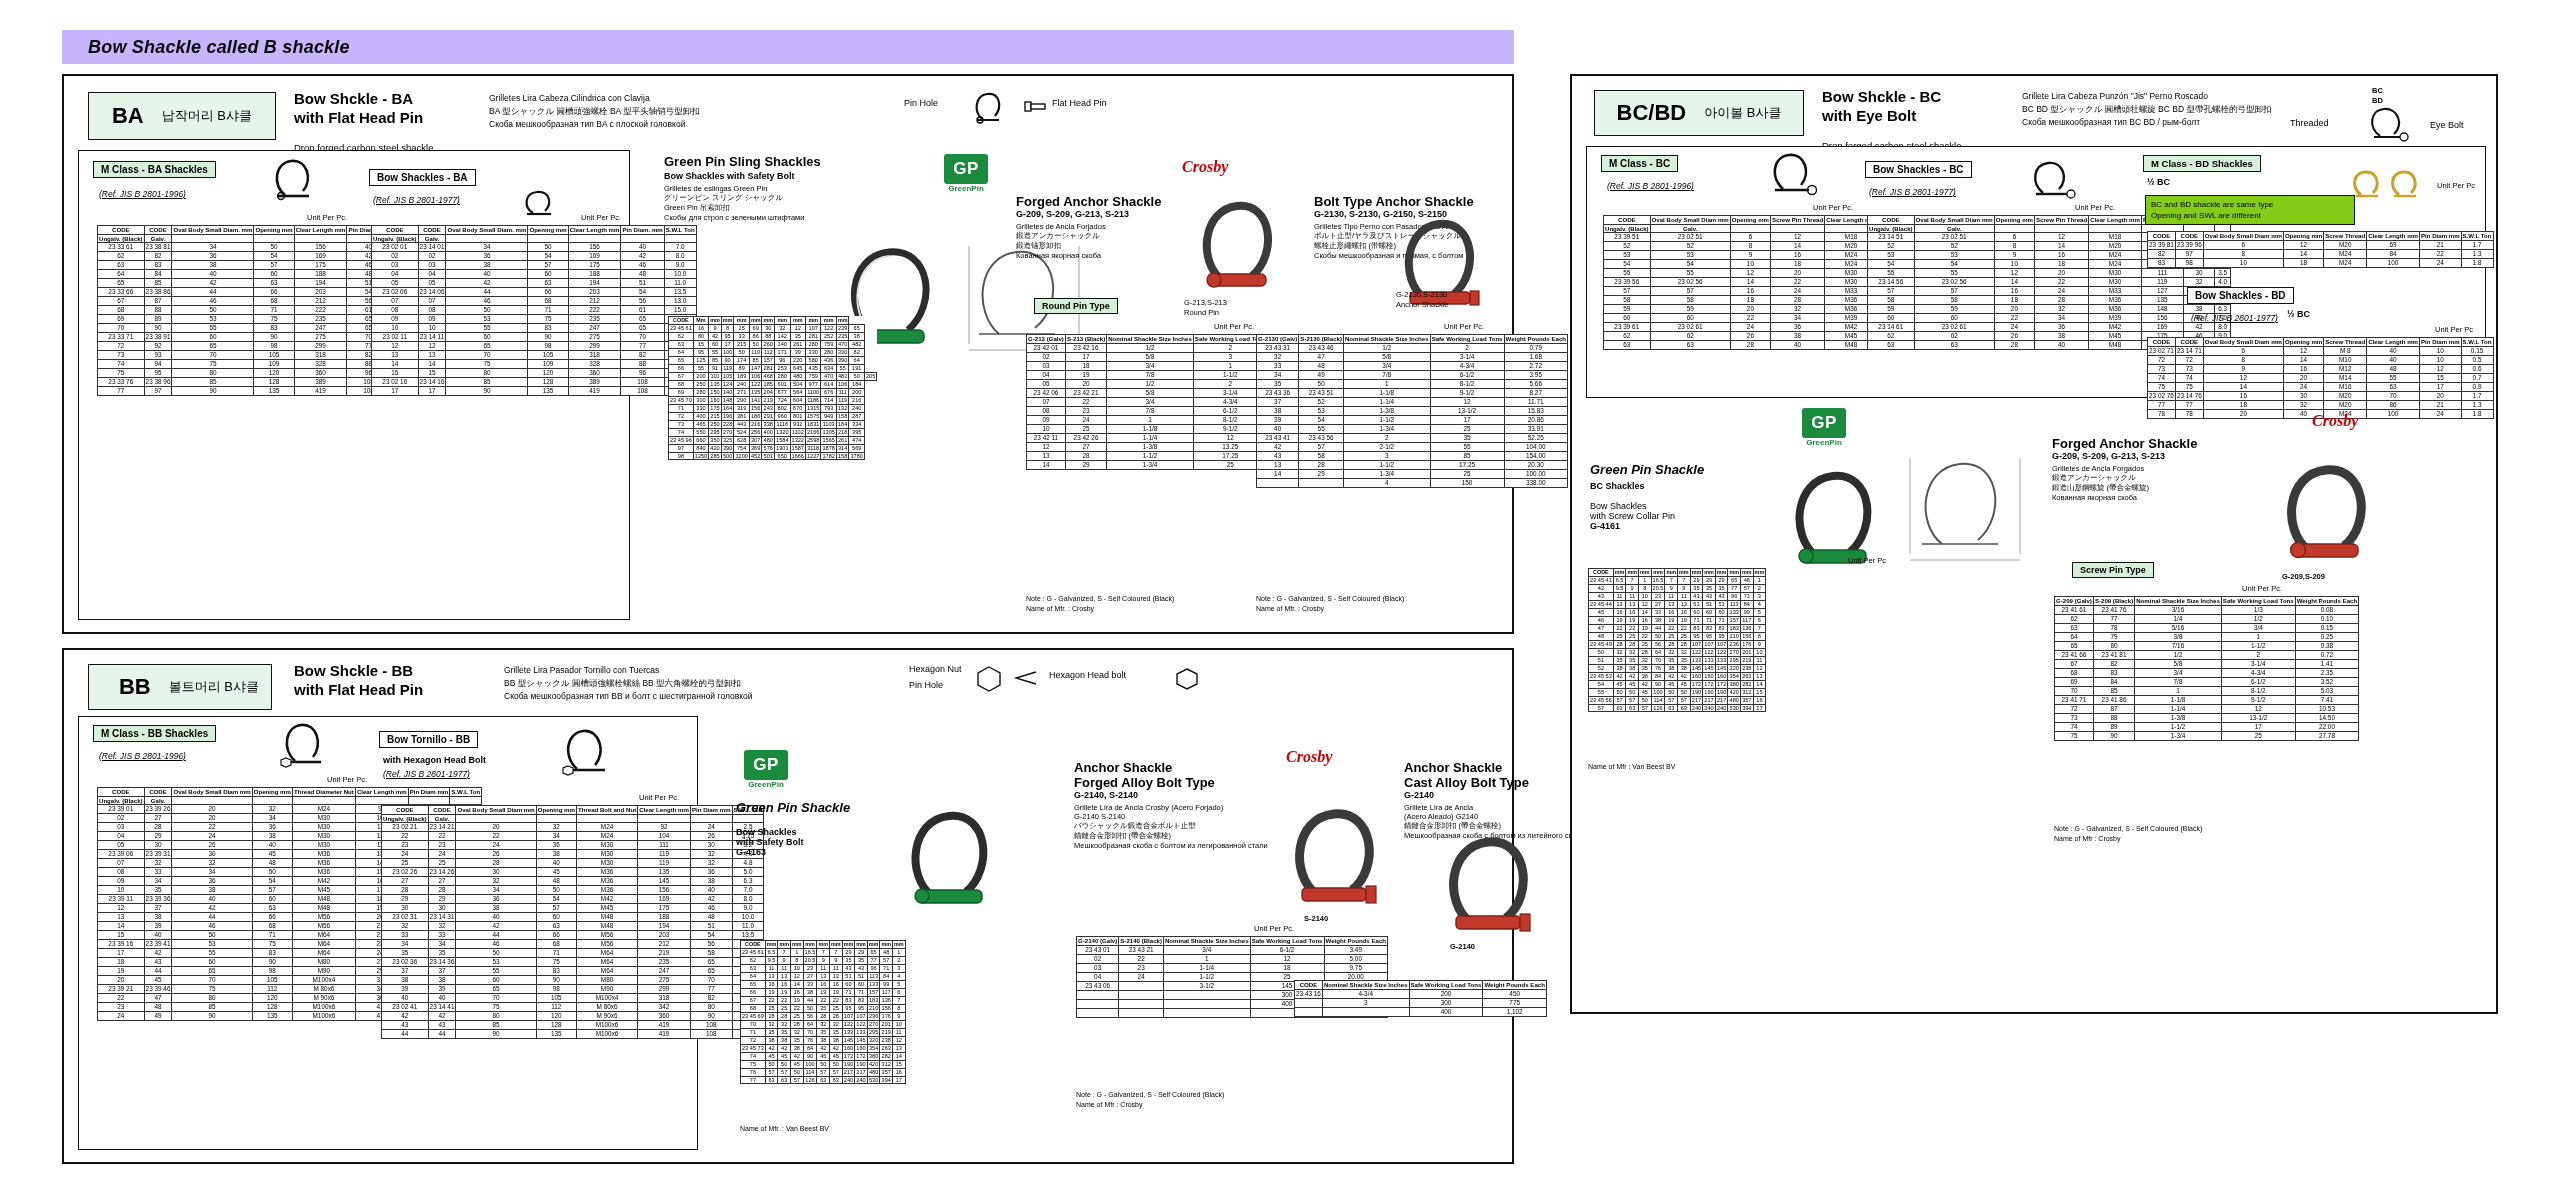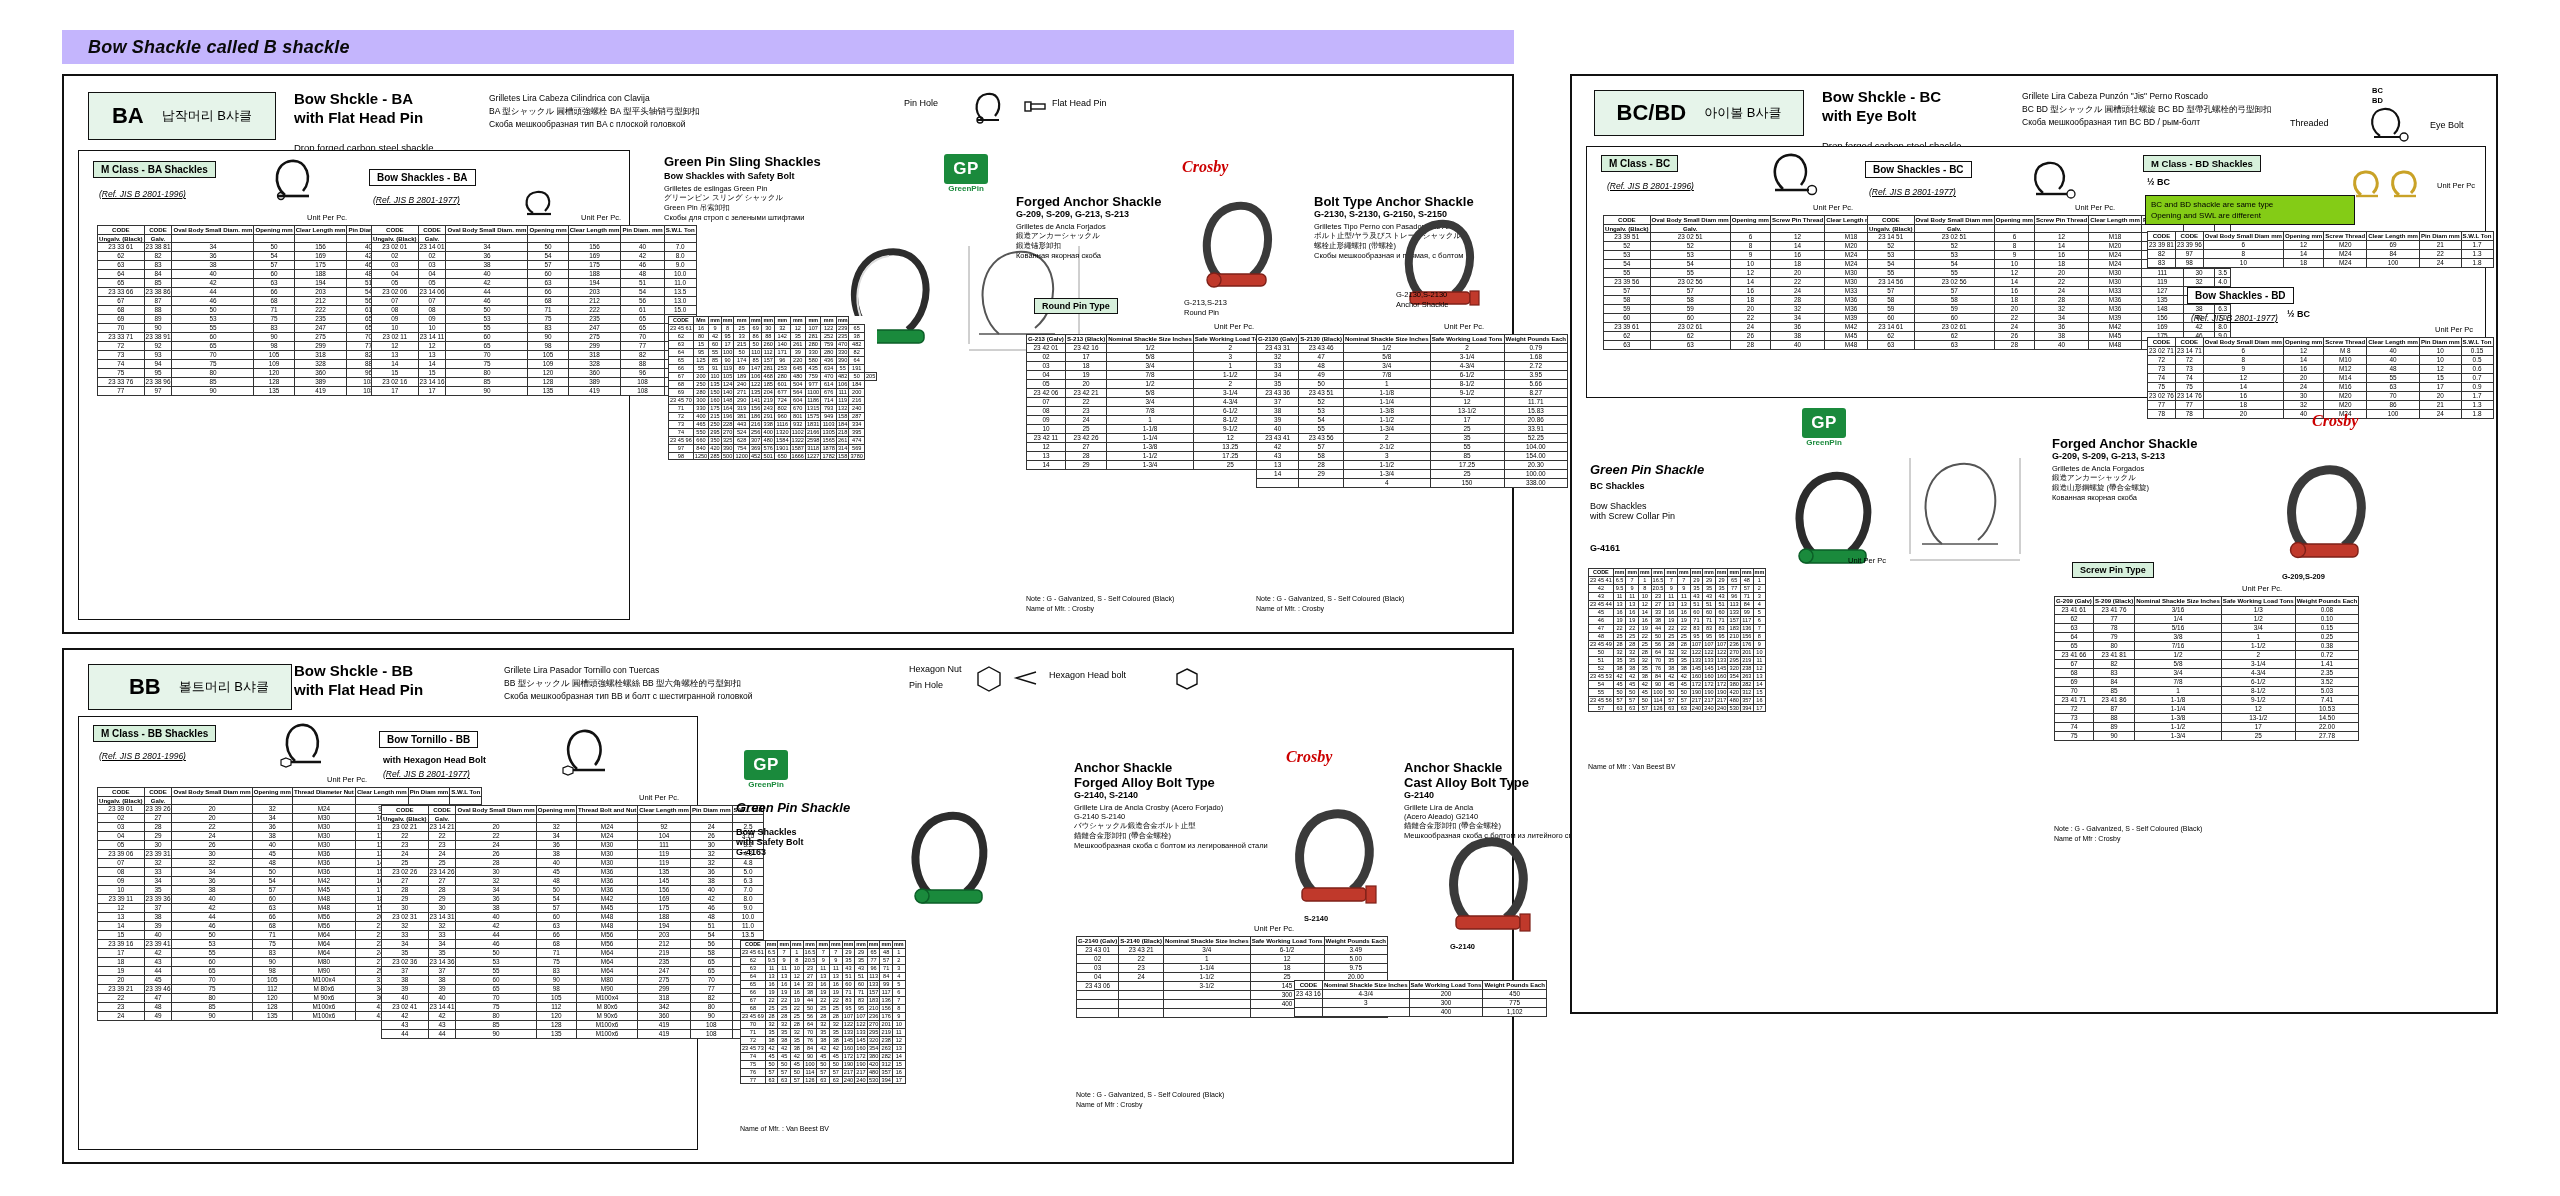--- a/index.html
+++ b/index.html
@@ -1105,21 +1105,21 @@
           </tr>
         </tbody>
       </table>
     <div class="note-s" style="position:absolute; left:1192px; top:518px;">Note : G - Galvanized, S - Self Coloured (Black)</div>
     <div class="note-s" style="position:absolute; left:1192px; top:528px;">Name of Mfr. :  Crosby</div>
 
     <div class="wm" style="left:700px; top:600px;">B2bzrk</div>
   </div>
 
   <div class="panel panel-bb">
-    <div class="code-box" style="left:24px; top:14px; width:204px; height:46px;padding-left:18px;">
+    <div class="code-box" style="left:24px; top:14px; width:184px; height:46px;padding-left:18px;">
       <span class="code">BB</span>
       <span class="kr">볼트머리 B샤클</span>
     </div>
     <div style="position:absolute; left:230px; top:12px; width:200px;">
       <div class="hdr-title" style="white-space:pre-line">Bow Shckle - BB
 with Flat Head Pin</div>
       <div class="hdr-sub" style="margin-top:14px">Drop forged carbon steel shackle</div>
     </div>
     <div style="position:absolute; left:440px; top:14px; width:300px;">
       <div class="hdr-line">Grillete Lira Pasador Tornillo con Tuercas</div>
@@ -2602,21 +2602,21 @@
 
     <div style="position:absolute; left:230px; top:332px; text-align:center;">
       <div class="gp-logo">GP</div>
       <div class="gp-word">GreenPin</div>
     </div>
     <div style="position:absolute; left:18px; top:386px; width:200px;">
       <div class="sec-title it">Green Pin Shackle</div>
       <div class="lbl-b" style="margin-top:4px">BC  Shackles</div>
       <div class="lbl" style="margin-top:10px; white-space:pre-line">Bow Shackles
 with Screw Collar Pin</div>
-      <div class="lbl-b" style="margin-top:22px">G-4161</div>
+      <div class="lbl-b" style="margin-top:0">G-4161</div>
     </div>
     <svg style="position:absolute; left:206px; top:380px;" width="120" height="120" viewBox="0 0 120 120">
       <path d="M38 100 C12 80 16 24 55 20 C94 16 100 72 72 96" fill="none" stroke="#2c2c2c" stroke-width="8"></path>
       <rect x="24" y="94" width="64" height="13" rx="5" fill="#1a8a3c" stroke="#0b5e27" stroke-width="1.5"></rect>
       <circle cx="28" cy="100" r="7" fill="#1a8a3c" stroke="#0b5e27" stroke-width="1.5"></circle>
     </svg>
     <svg style="position:absolute; left:330px; top:366px;" width="130" height="125" viewBox="0 0 130 125">
       <path d="M40 102 C14 82 18 26 58 22 C98 18 104 74 76 98" fill="none" stroke="#555" stroke-width="2"></path>
       <line x1="20" y1="102" x2="96" y2="102" stroke="#555" stroke-width="1.5"></line>
       <line x1="8" y1="16" x2="8" y2="112" stroke="#888" stroke-width=".8"></line>

